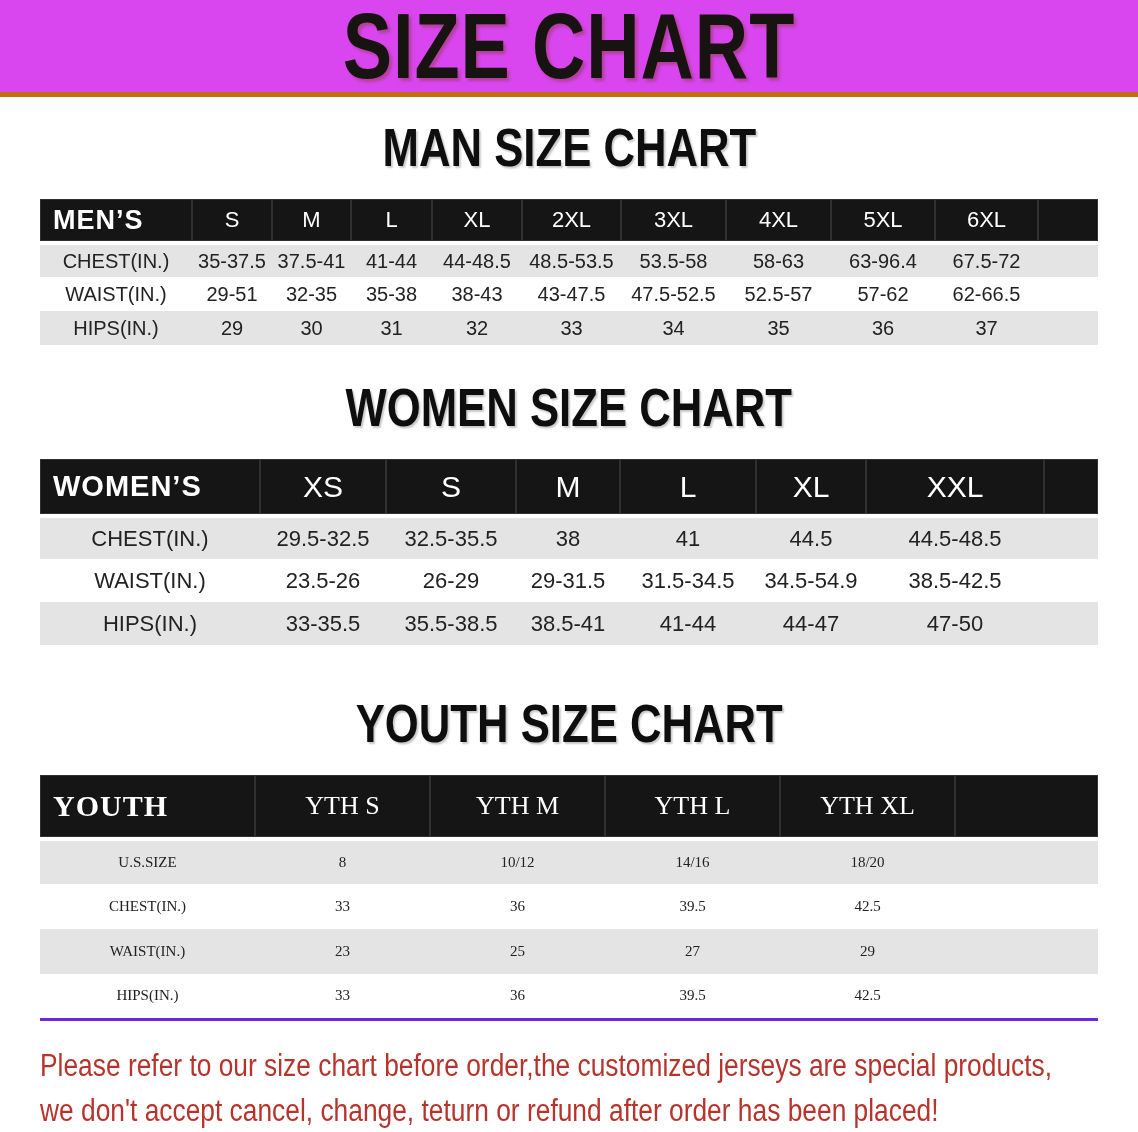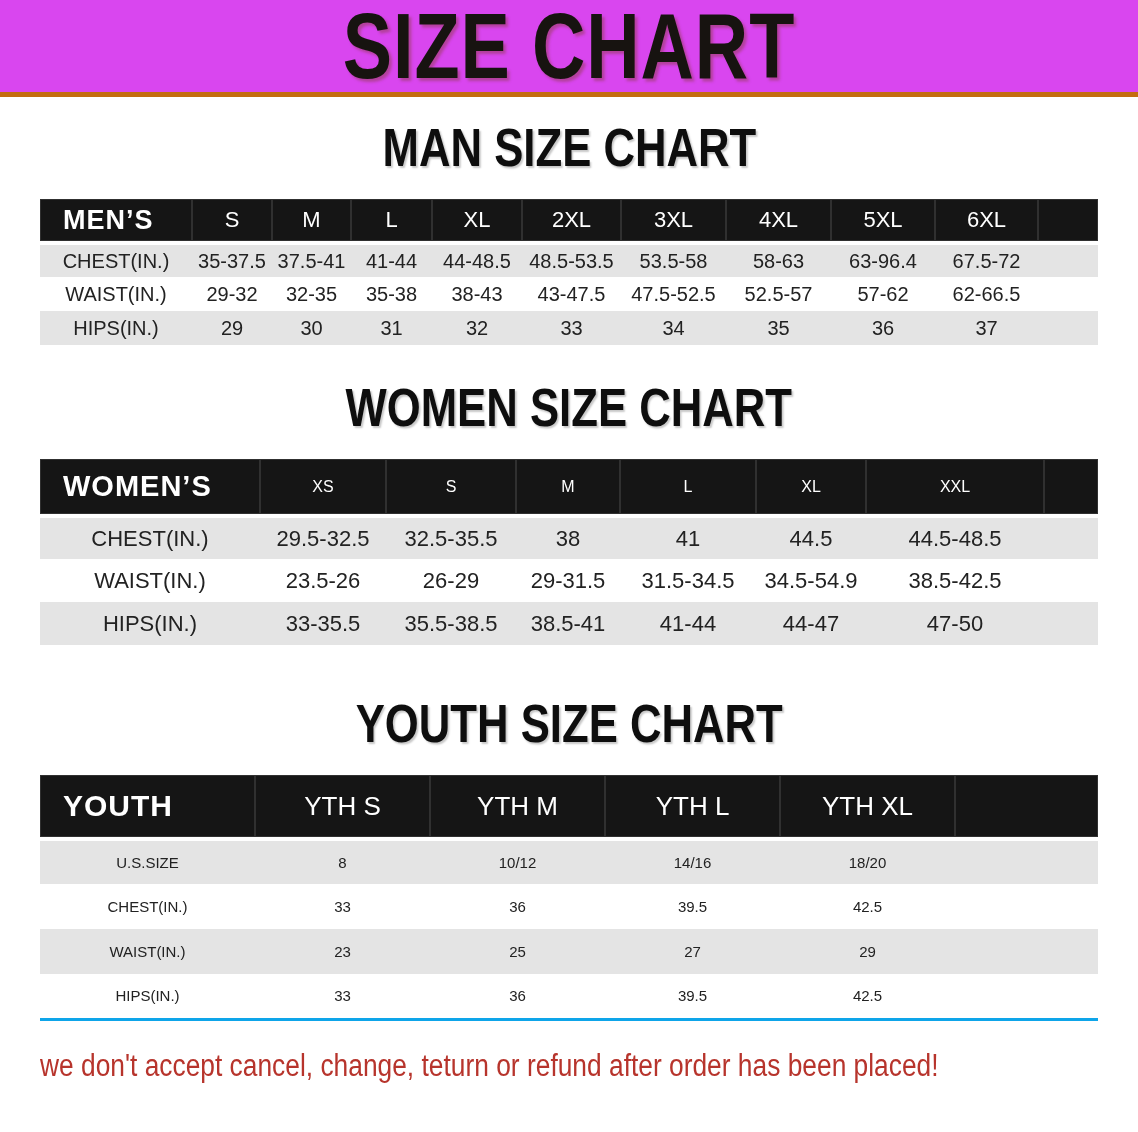--- a/index.html
+++ b/index.html
@@ -61,41 +61,41 @@
     background: #151515;
     color: #ffffff;
     font-weight: 400;
     text-align: center;
     border-bottom: 4px solid #ffffff;
     box-shadow: inset 0 0 0 1px #303030;
     white-space: nowrap;
   }
   .size-section thead th.group {
     text-align: left;
-    padding-left: 23px;
+    padding-left: 13px;
     font-weight: 700;
     letter-spacing: 1px;
   }
   .size-section tbody tr:nth-child(odd)  td { background: #E4E4E4; }
   .size-section tbody tr:nth-child(even) td { background: #ffffff; }
   .size-section tbody td {
     text-align: center;
     color: #222222;
     white-space: nowrap;
   }
   .sec-men   thead th { height: 44px; font-size: 22px; }
   .sec-men   thead th.group { font-size: 27px; }
   .sec-men   tbody td { height: 34px; font-size: 20px; }
-  .sec-women thead th { height: 57px; font-size: 16px; }
+  .sec-women thead th { height: 57px; font-size: 30px; }
   .sec-women thead th.group { font-size: 29px; }
   .sec-women tbody td { height: 43px; font-size: 22px; }
   .sec-youth thead th { height: 64px; font-size: 26px; }
   .sec-youth thead th.group { font-size: 30px; }
   .sec-youth tbody td { height: 45px; font-size: 15px; }
-  .sec-youth table { border-bottom: 3px solid #0ea5e9; }
+  .sec-youth table { border-bottom: 3px solid #6d28d9; font-family: Liberation Serif, serif; }
   
   .disclaimer {
     margin: 22px 40px 0 40px;
   }
   .disclaimer p {
     margin: 0;
     line-height: 45px;
     font-size: 31px;
     color: #B7342C;
     white-space: nowrap;
@@ -156,21 +156,21 @@
               <td>44-48.5</td>
               <td>48.5-53.5</td>
               <td>53.5-58</td>
               <td>58-63</td>
               <td>63-96.4</td>
               <td>67.5-72</td>
               <td></td>
             </tr>
             <tr>
               <td>WAIST(IN.)</td>
-              <td>29-32</td>
+              <td>29-51</td>
               <td>32-35</td>
               <td>35-38</td>
               <td>38-43</td>
               <td>43-47.5</td>
               <td>47.5-52.5</td>
               <td>52.5-57</td>
               <td>57-62</td>
               <td>62-66.5</td>
               <td></td>
             </tr>
@@ -302,16 +302,17 @@
               <td>39.5</td>
               <td>42.5</td>
               <td></td>
             </tr>
           </tbody>
         </table>
       </section>
     </main>
 
   <footer class="disclaimer">
+    <p><span class="cond-left">Please refer to our size chart before order,the customized jerseys are special products,</span></p>
     <p><span class="cond-left">we don't accept cancel, change, teturn or refund after order has been placed!</span></p>
   </footer>
 
 </div>
 
 </body></html>

